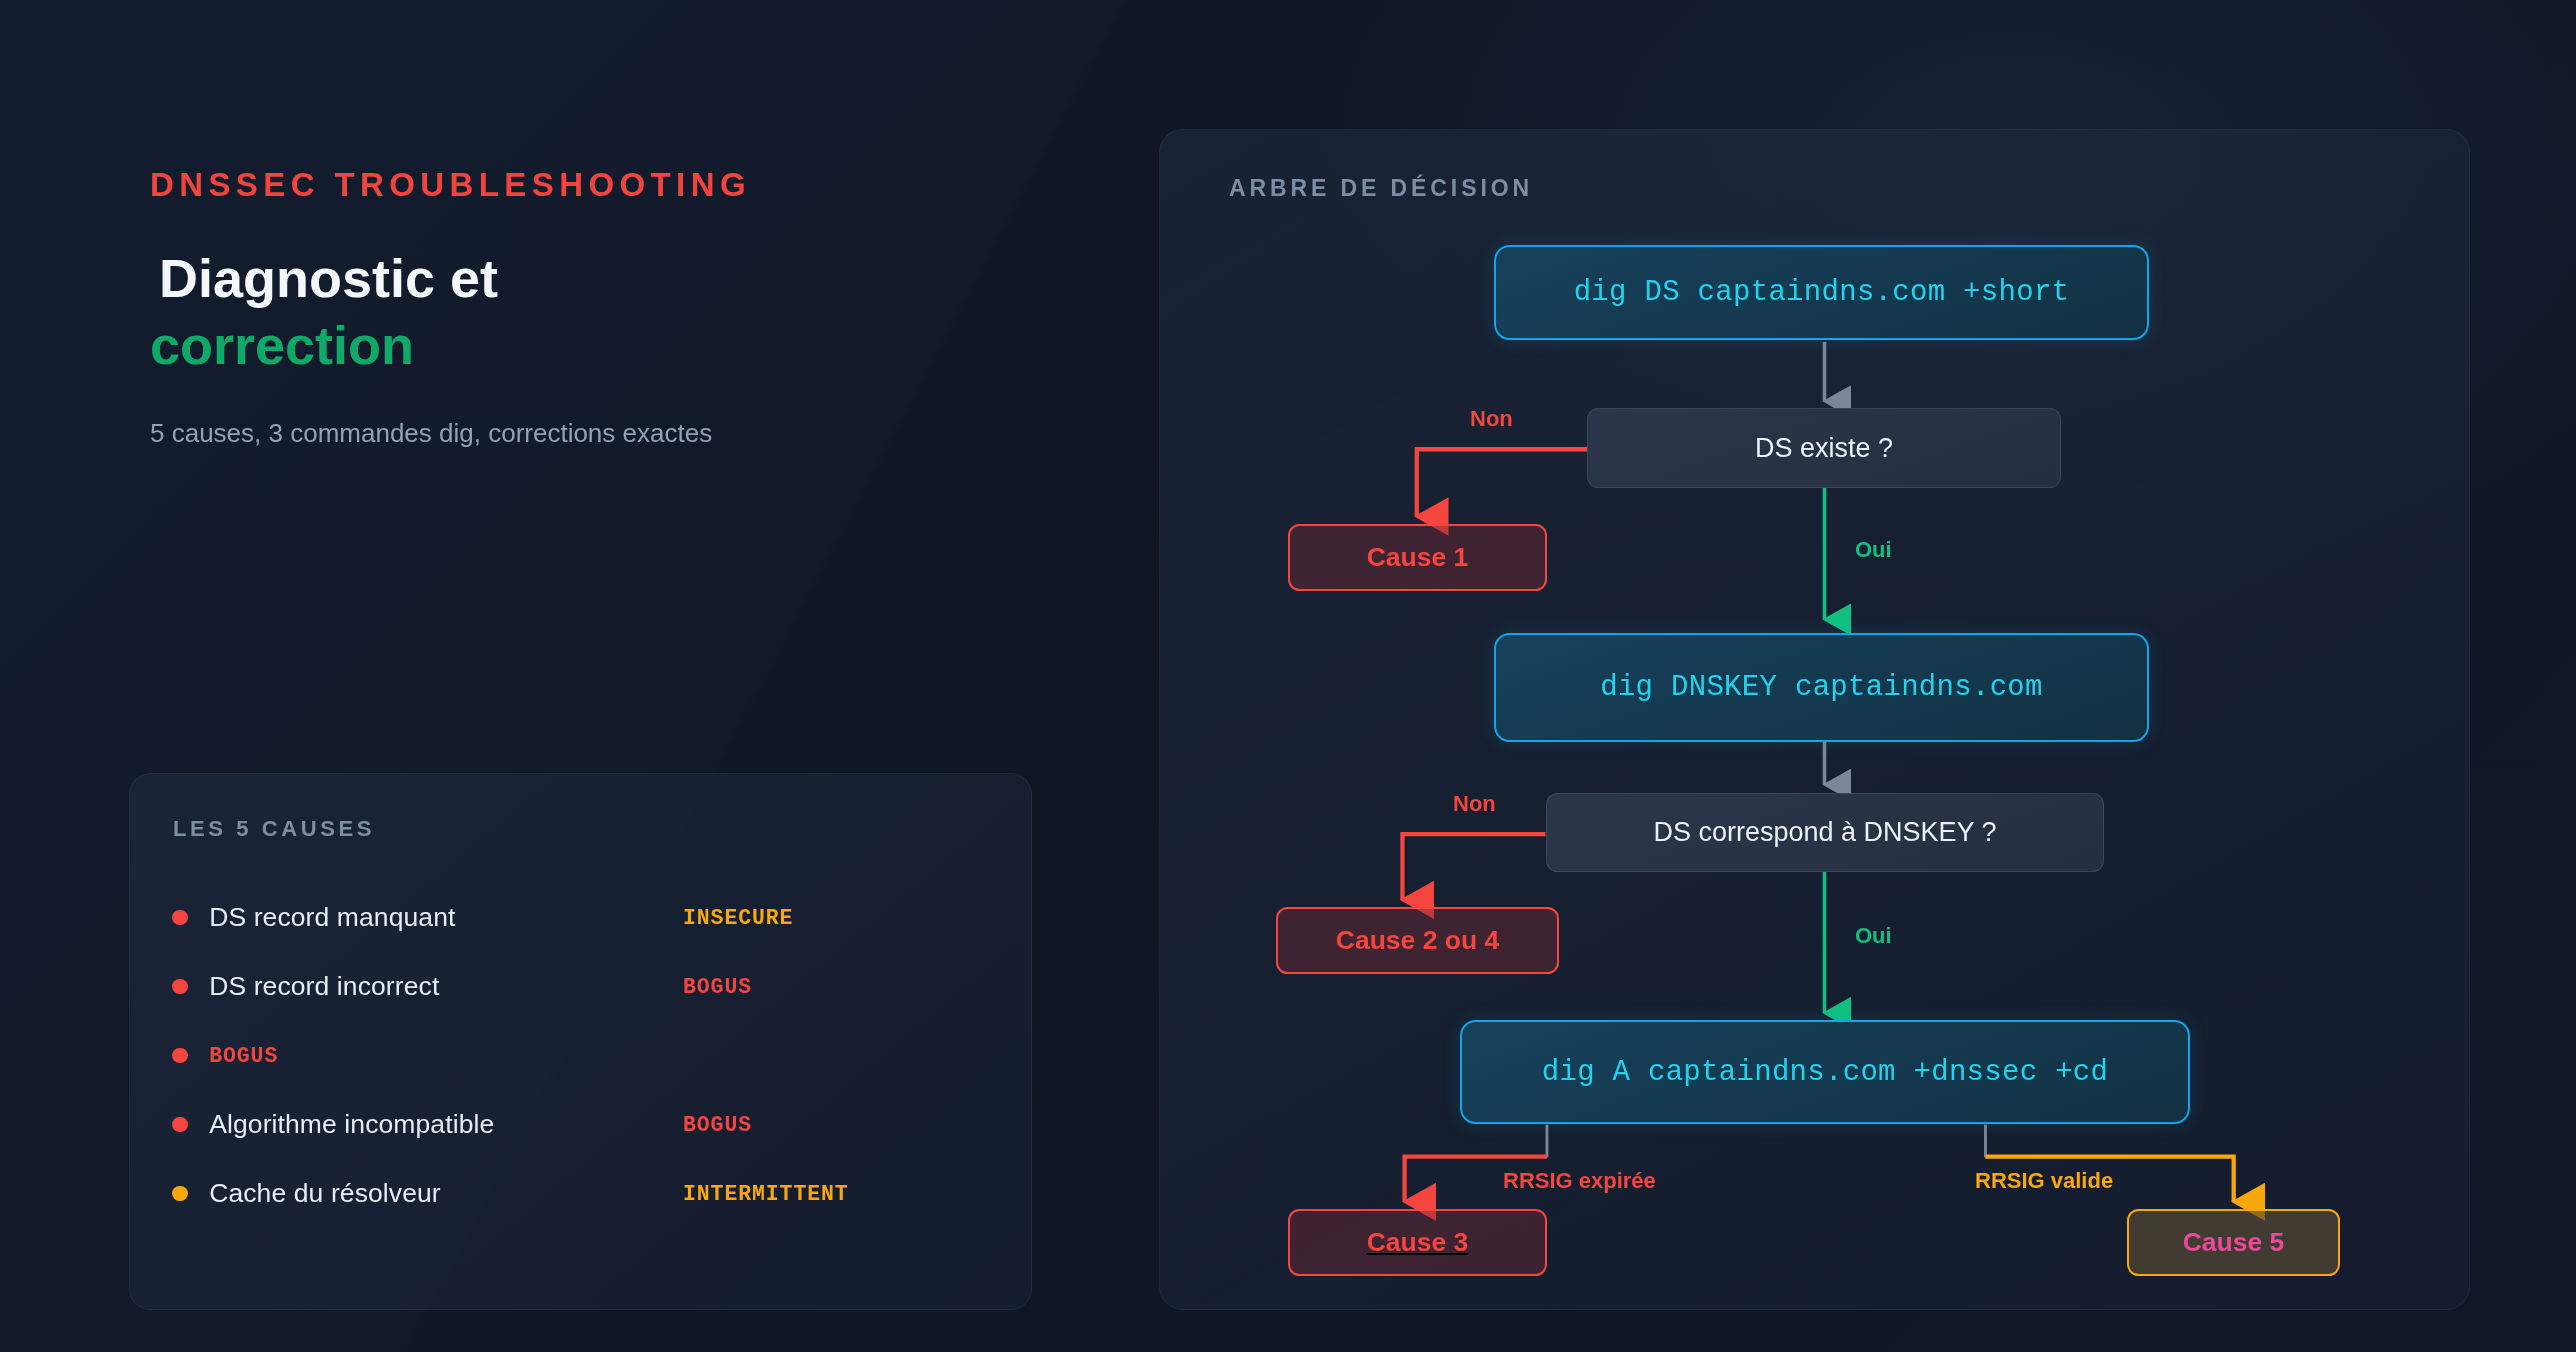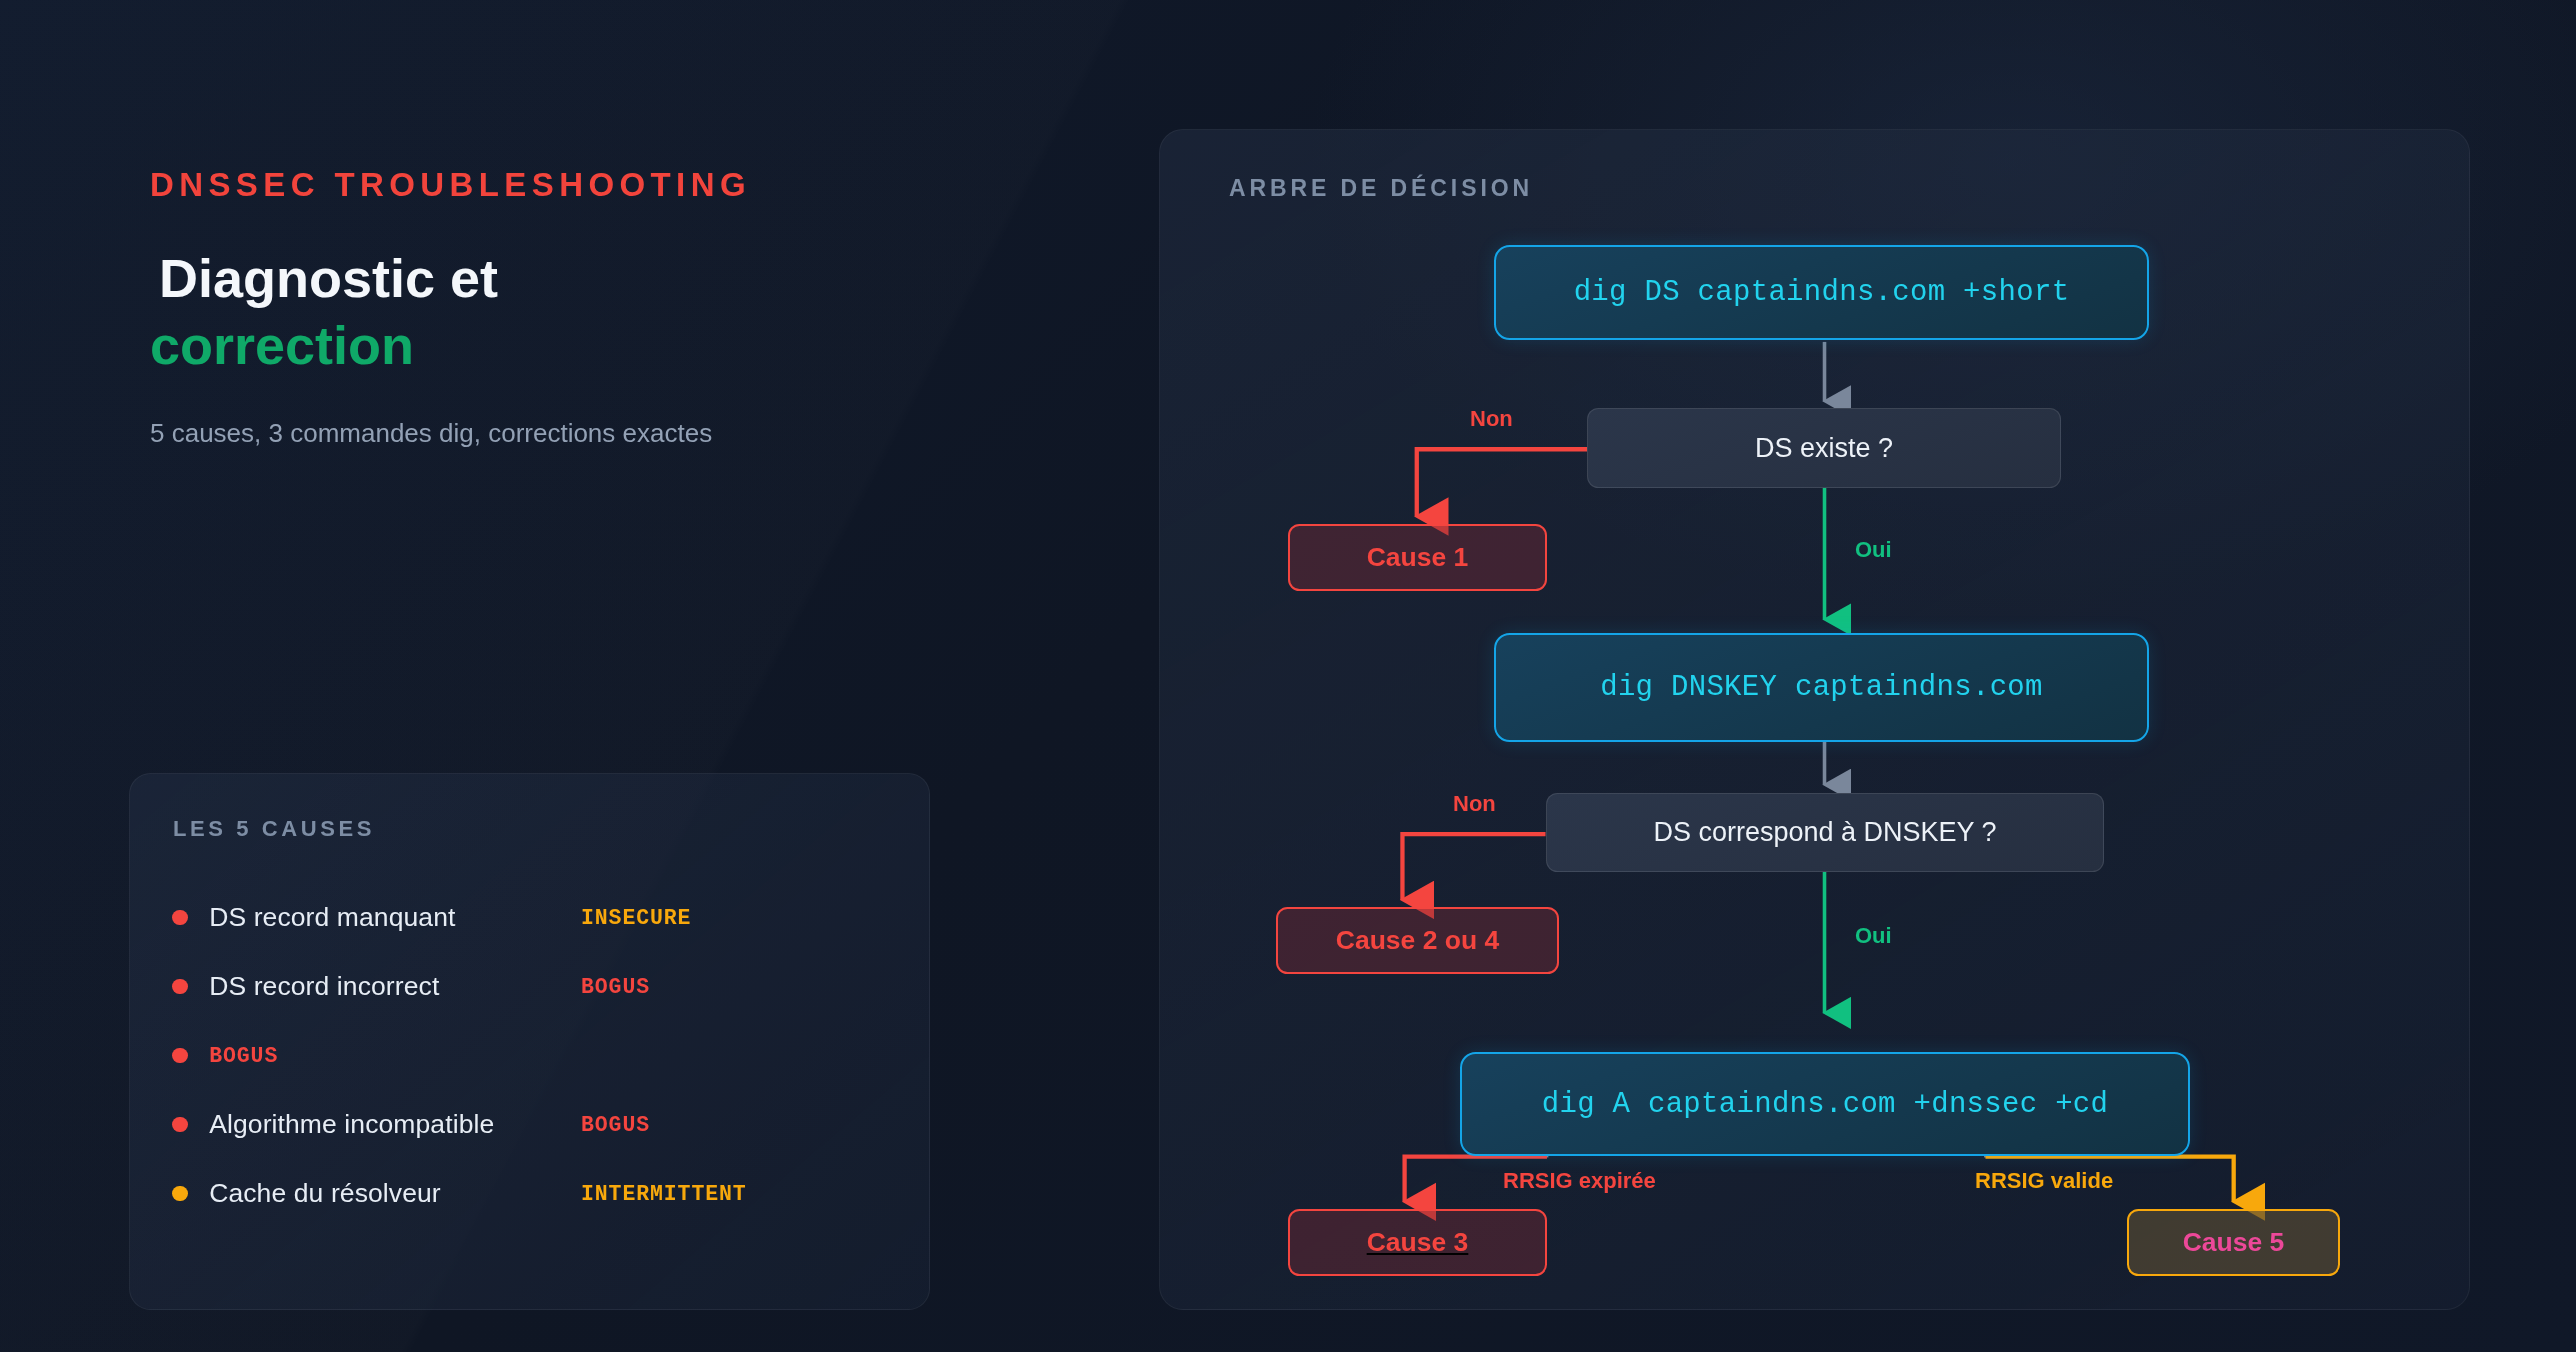--- a/index.html
+++ b/index.html
@@ -32,21 +32,21 @@
     color:#f4f7fb;font-size:54px;font-weight:700;line-height:1.08;margin:9px;
   }
   .h2b{
     color:#0fa968;font-size:54px;font-weight:700;line-height:1.08;margin:0 0 42px 0;
   }
   .sub{
     color:#93a1b5;font-size:26px;font-weight:400;line-height:1.3;margin:0;
   }
 
   .causes-card{
-    position:absolute;left:129px;top:773px;width:801px;height:537px;
+    position:absolute;left:129px;top:773px;width:903px;height:537px;
     background:linear-gradient(140deg,rgba(32,43,64,0.60) 0%,rgba(26,36,55,0.48) 100%);
     border:0.7px solid rgba(255,255,255,0.055);
     border-radius:21.5px;
     box-sizing:border-box;
     text-decoration:underline;
   }
   .card-title{
     position:absolute;left:43px;top:42px;
     color:#7d8da4;font-size:22px;font-weight:600;letter-spacing:3.6px;
   }
@@ -221,21 +221,21 @@
 </div>
 
 <div class="node decision" style="left:1546px;top:793px;width:558px;height:79px;">
   <span>DS correspond à DNSKEY ?</span>
 </div>
 
 <div class="node cause-box cause-red" style="left:1276px;top:907px;width:283px;height:67px;">
   <span>Cause 2 ou 4</span>
 </div>
 
-<div class="node cmd" style="left:1460px;top:1020px;width:730px;height:104px;margin-top:32px;">
+<div class="node cmd" style="left:1460px;top:1020px;width:730px;height:104px;">
   <span>dig A captaindns.com +dnssec +cd</span>
 </div>
 
 <div class="node cause-box cause-red" style="left:1288px;top:1209px;width:259px;height:67px;text-decoration:underline;">
   <span>Cause 3</span>
 </div>
 
 <div class="node cause-box cause-amber" style="left:2127px;top:1209px;width:213px;height:67px;">
   <span>Cause 5</span>
 </div>

